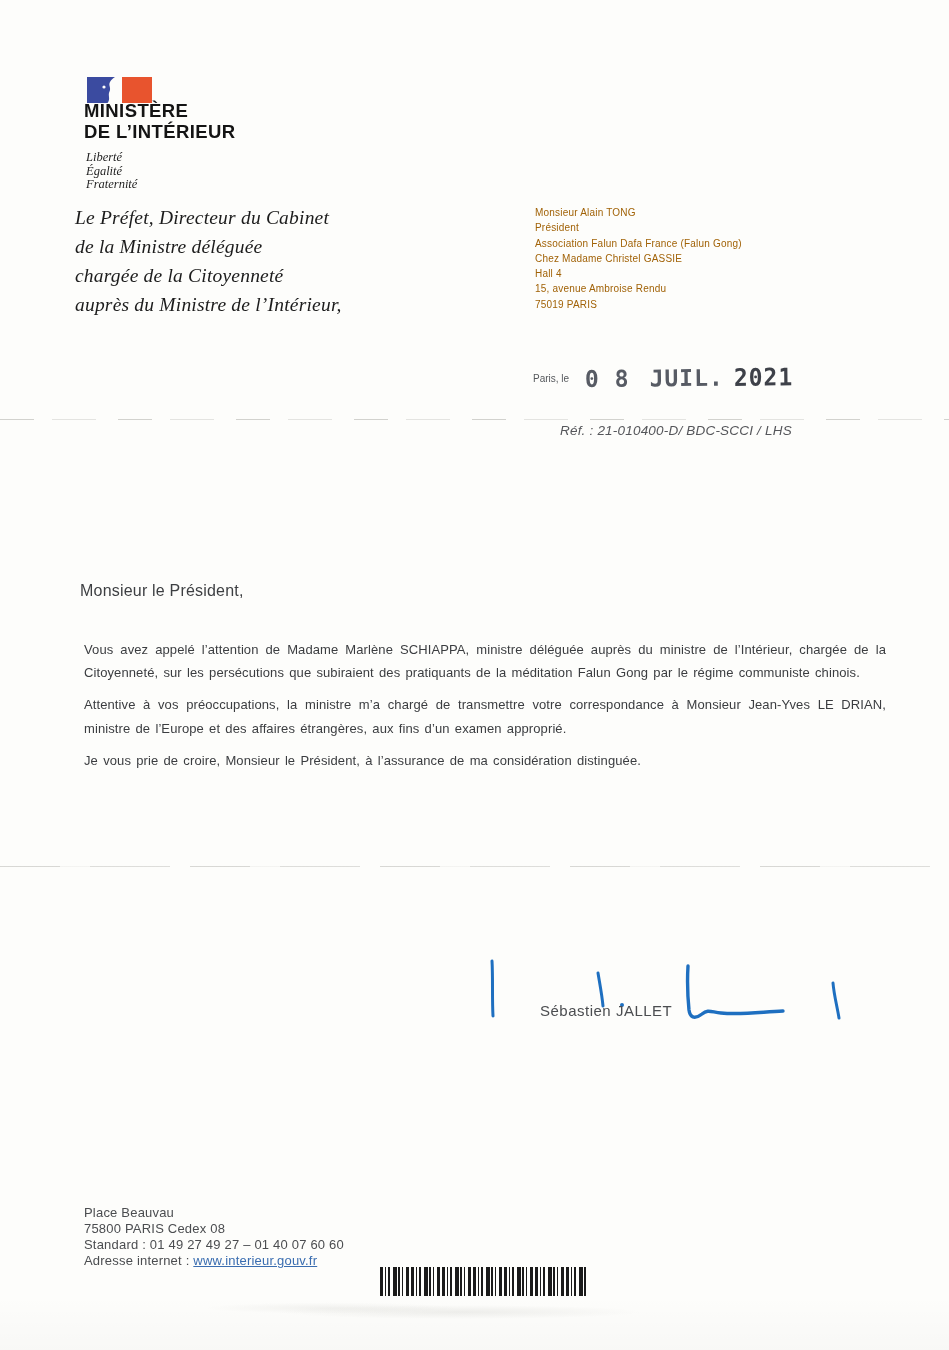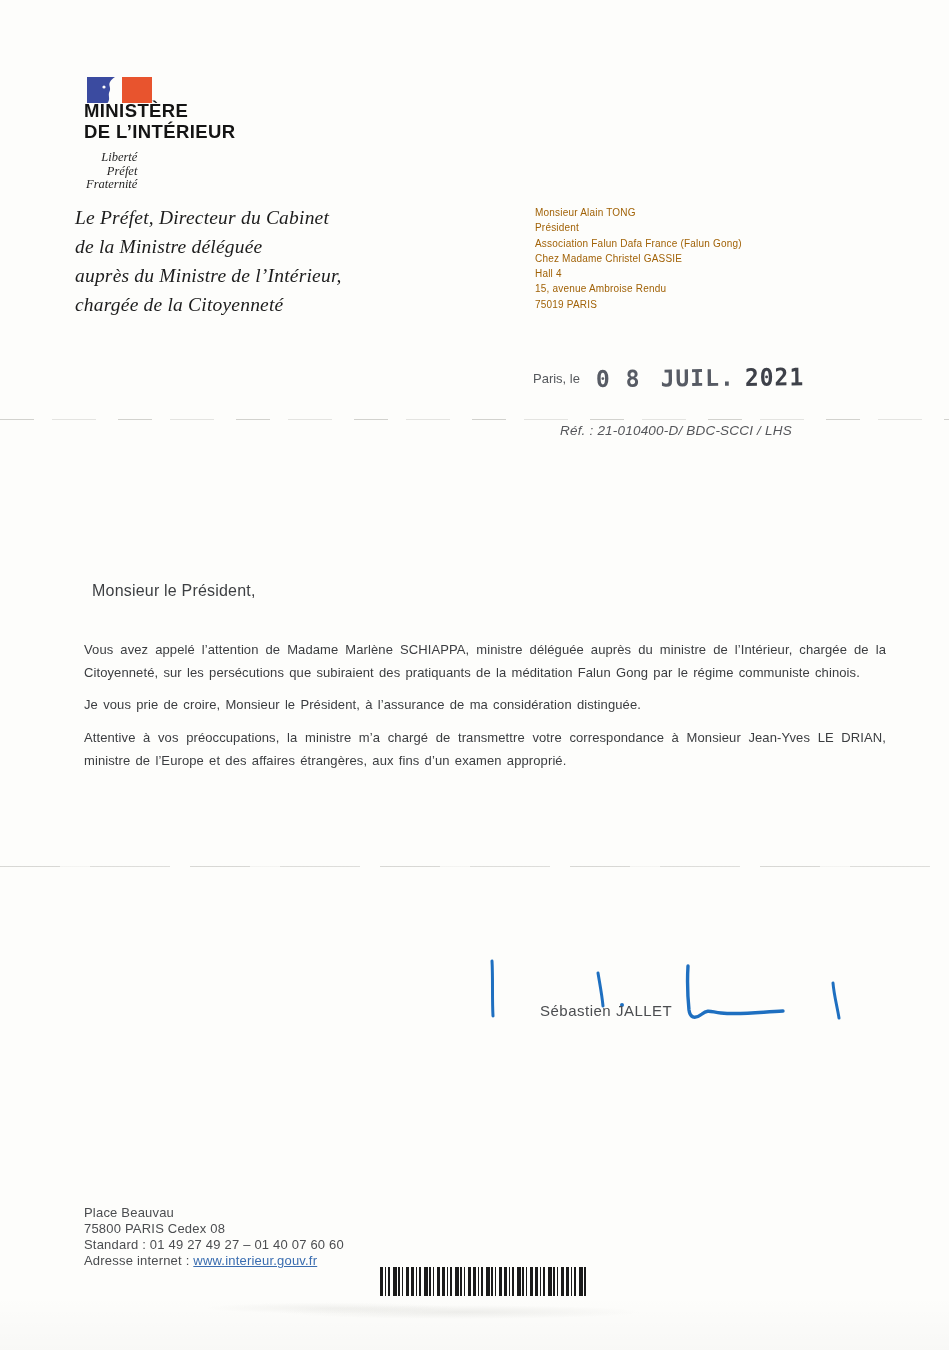--- a/index.html
+++ b/index.html
@@ -17,42 +17,42 @@
   
   .flag { position: absolute; left: 87px; top: 77px; }
   .ministry {
     position: absolute; left: 84px; top: 101px;
     font-weight: bold; font-size: 18.5px; line-height: 20.5px;
     letter-spacing: 0.4px; color: #141414;
   }
   .motto {
     position: absolute; left: 86px; top: 151px;
     font-family: "Liberation Serif", serif; font-style: italic;
-    font-size: 12.5px; line-height: 13.5px; color: #1f1f1f; text-align: right;
+    font-size: 12.5px; line-height: 13.5px; color: #1f1f1f;
   }
 
   
   .sender {
     position: absolute; left: 75px; top: 203px;
     font-family: "Liberation Serif", serif; font-style: italic;
     font-size: 19.5px; line-height: 29px; color: #1c1c1c;
     letter-spacing: 0.2px;
   }
   .recipient {
     position: absolute; left: 535px; top: 205px;
     font-size: 10px; line-height: 15.3px; color: #a16207;
     letter-spacing: 0.2px;
   }
 
   
   .dateline {
     position: absolute; left: 533px; top: 360px;
     display: flex; align-items: center; height: 36px;
   }
-  .date-prefix { font-size: 13px; color: #55585c; margin-right: 16px; }
+  .date-prefix { font-size: 10px; color: #55585c; margin-right: 16px; }
   .date-stamp {
     font-family: "DejaVu Sans Mono", monospace; font-weight: bold;
     font-size: 23px; color: #575b64; letter-spacing: 1px;
     transform: rotate(-0.6deg); white-space: nowrap;
   }
   .stamp-month { margin-left: 20px; }
   .stamp-year { margin-left: 10px; color: #3e4149; transform: scaleY(1.05); display: inline-block; }
 
   .fold-line {
     position: absolute; left: 0; width: 949px; height: 1px;
@@ -66,21 +66,21 @@
       rgba(130,130,124,0.26) 90px 170px, rgba(130,130,124,0) 170px 190px); }
 
   .reference {
     position: absolute; left: 560px; top: 423px;
     font-style: italic; font-size: 13.5px; color: #55565a;
     letter-spacing: 0.2px;
   }
 
   
   .salutation {
-    position: absolute; left: 92px; top: 582px;
+    position: absolute; left: 80px; top: 582px;
     font-size: 16px; color: #3d3f42; letter-spacing: 0.2px;
   }
   .body-text {
     position: absolute; left: 84px; top: 638px; width: 802px;
     font-size: 13px; line-height: 23.2px; color: #3b3d40;
     text-align: justify; letter-spacing: 0.1px; word-spacing: 1.5px;
   }
   .body-text p { margin: 0 0 9px 0; }
 
   
@@ -132,29 +132,29 @@
       <circle cx="17" cy="10" r="1.6" fill="#fdfdfb"></circle>
       <rect x="35" y="0" width="30" height="26" fill="#e8542e"></rect>
     </svg>
   </div>
   <div class="ministry">
     <div>MINISTÈRE</div>
     <div>DE L’INTÉRIEUR</div>
   </div>
   <div class="motto">
     <div>Liberté</div>
-    <div>Préfet</div>
+    <div>Égalité</div>
     <div>Fraternité</div>
   </div>
 
   <div class="sender">
     <div>Le Préfet, Directeur du Cabinet</div>
     <div>de la Ministre déléguée</div>
+    <div>chargée de la Citoyenneté</div>
     <div>auprès du Ministre de l’Intérieur,</div>
-    <div>chargée de la Citoyenneté</div>
   </div>
 
   <div class="recipient">
     <div>Monsieur Alain TONG</div>
     <div>Président</div>
     <div>Association Falun Dafa France (Falun Gong)</div>
     <div>Chez Madame Christel GASSIE</div>
     <div>Hall 4</div>
     <div>15, avenue Ambroise Rendu</div>
     <div>75019 PARIS</div>
@@ -165,22 +165,22 @@
     <span class="date-stamp"><span>0 8</span><span class="stamp-month">JUIL.</span><span class="stamp-year">2021</span></span>
   </div>
 
   <div class="fold-line fold-1"></div>
 
   <div class="reference">Réf. : 21-010400-D/ BDC-SCCI / LHS</div>
 
   <div class="salutation">Monsieur le Président,</div>
   <div class="body-text">
     <p>Vous avez appelé l’attention de Madame Marlène SCHIAPPA, ministre déléguée auprès du ministre de l’Intérieur, chargée de la Citoyenneté, sur les persécutions que subiraient des pratiquants de la méditation Falun Gong par le régime communiste chinois.</p>
+    <p>Attentive à vos préoccupations, la ministre m’a chargé de transmettre votre correspondance à Monsieur Jean-Yves LE DRIAN, ministre de l’Europe et des affaires étrangères, aux fins d’un examen approprié.</p>
     <p>Je vous prie de croire, Monsieur le Président, à l’assurance de ma considération distinguée.</p>
-    <p>Attentive à vos préoccupations, la ministre m’a chargé de transmettre votre correspondance à Monsieur Jean-Yves LE DRIAN, ministre de l’Europe et des affaires étrangères, aux fins d’un examen approprié.</p>
   </div>
 
   <div class="fold-line fold-2"></div>
 
   <div class="signature-zone">
     <svg width="420" height="110" viewBox="0 0 420 110">
       <path d="M52,13 C53,30 52,50 53,68" fill="none" stroke-width="3" stroke-linecap="round" stroke="#1e6fc0"></path>
       <path d="M158,25 C160,37 162,47 163,58" fill="none" stroke-width="3" stroke-linecap="round" stroke="#1e6fc0"></path>
       <path d="M248,18 C247,35 248,52 249,62 C250,69 254,72 262,66 C268,61 271,64 281,65 C301,67 321,64 343,63" fill="none" stroke-width="3.4" stroke-linecap="round" stroke="#1e6fc0"></path>
       <path d="M393,35 C394,47 397,58 399,70" fill="none" stroke-width="3" stroke-linecap="round" stroke="#1e6fc0"></path>

